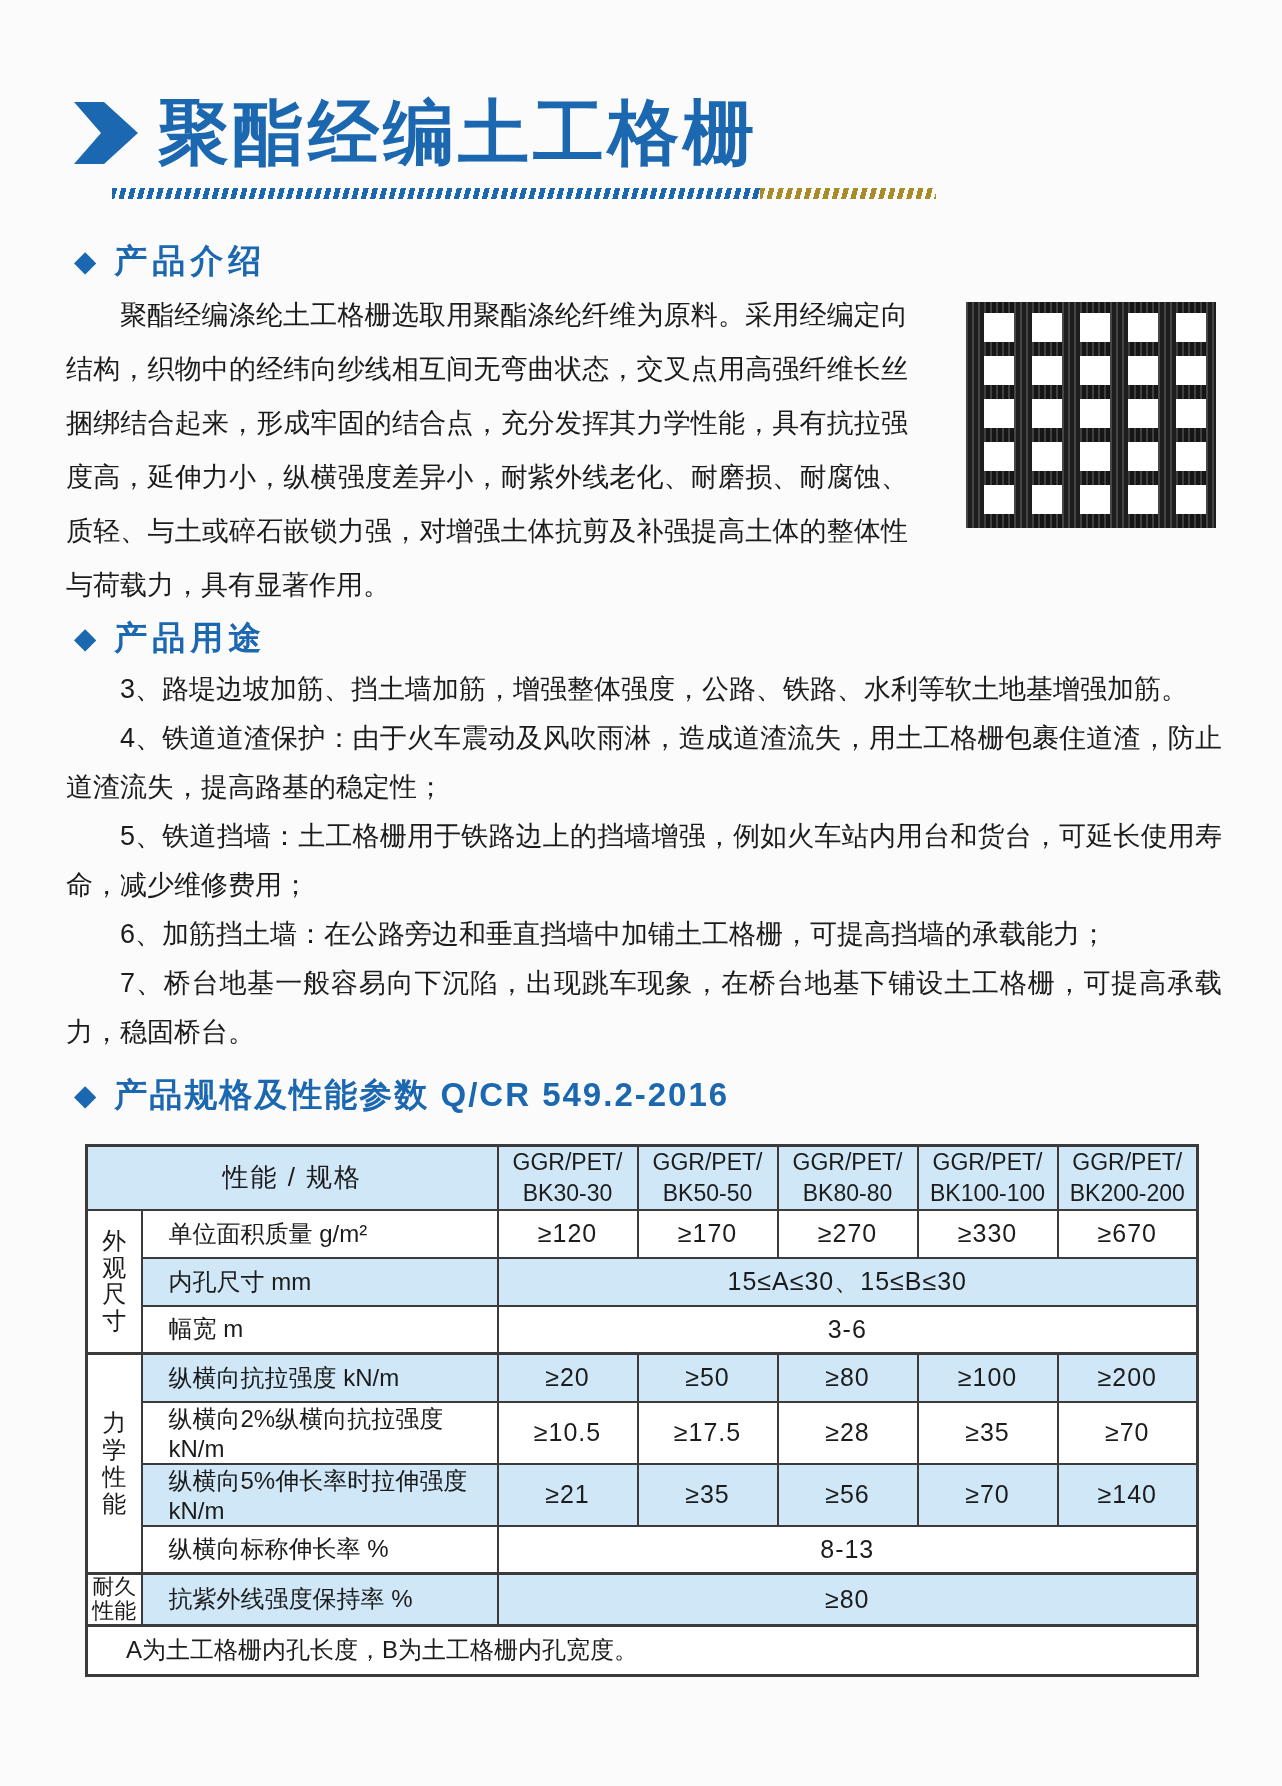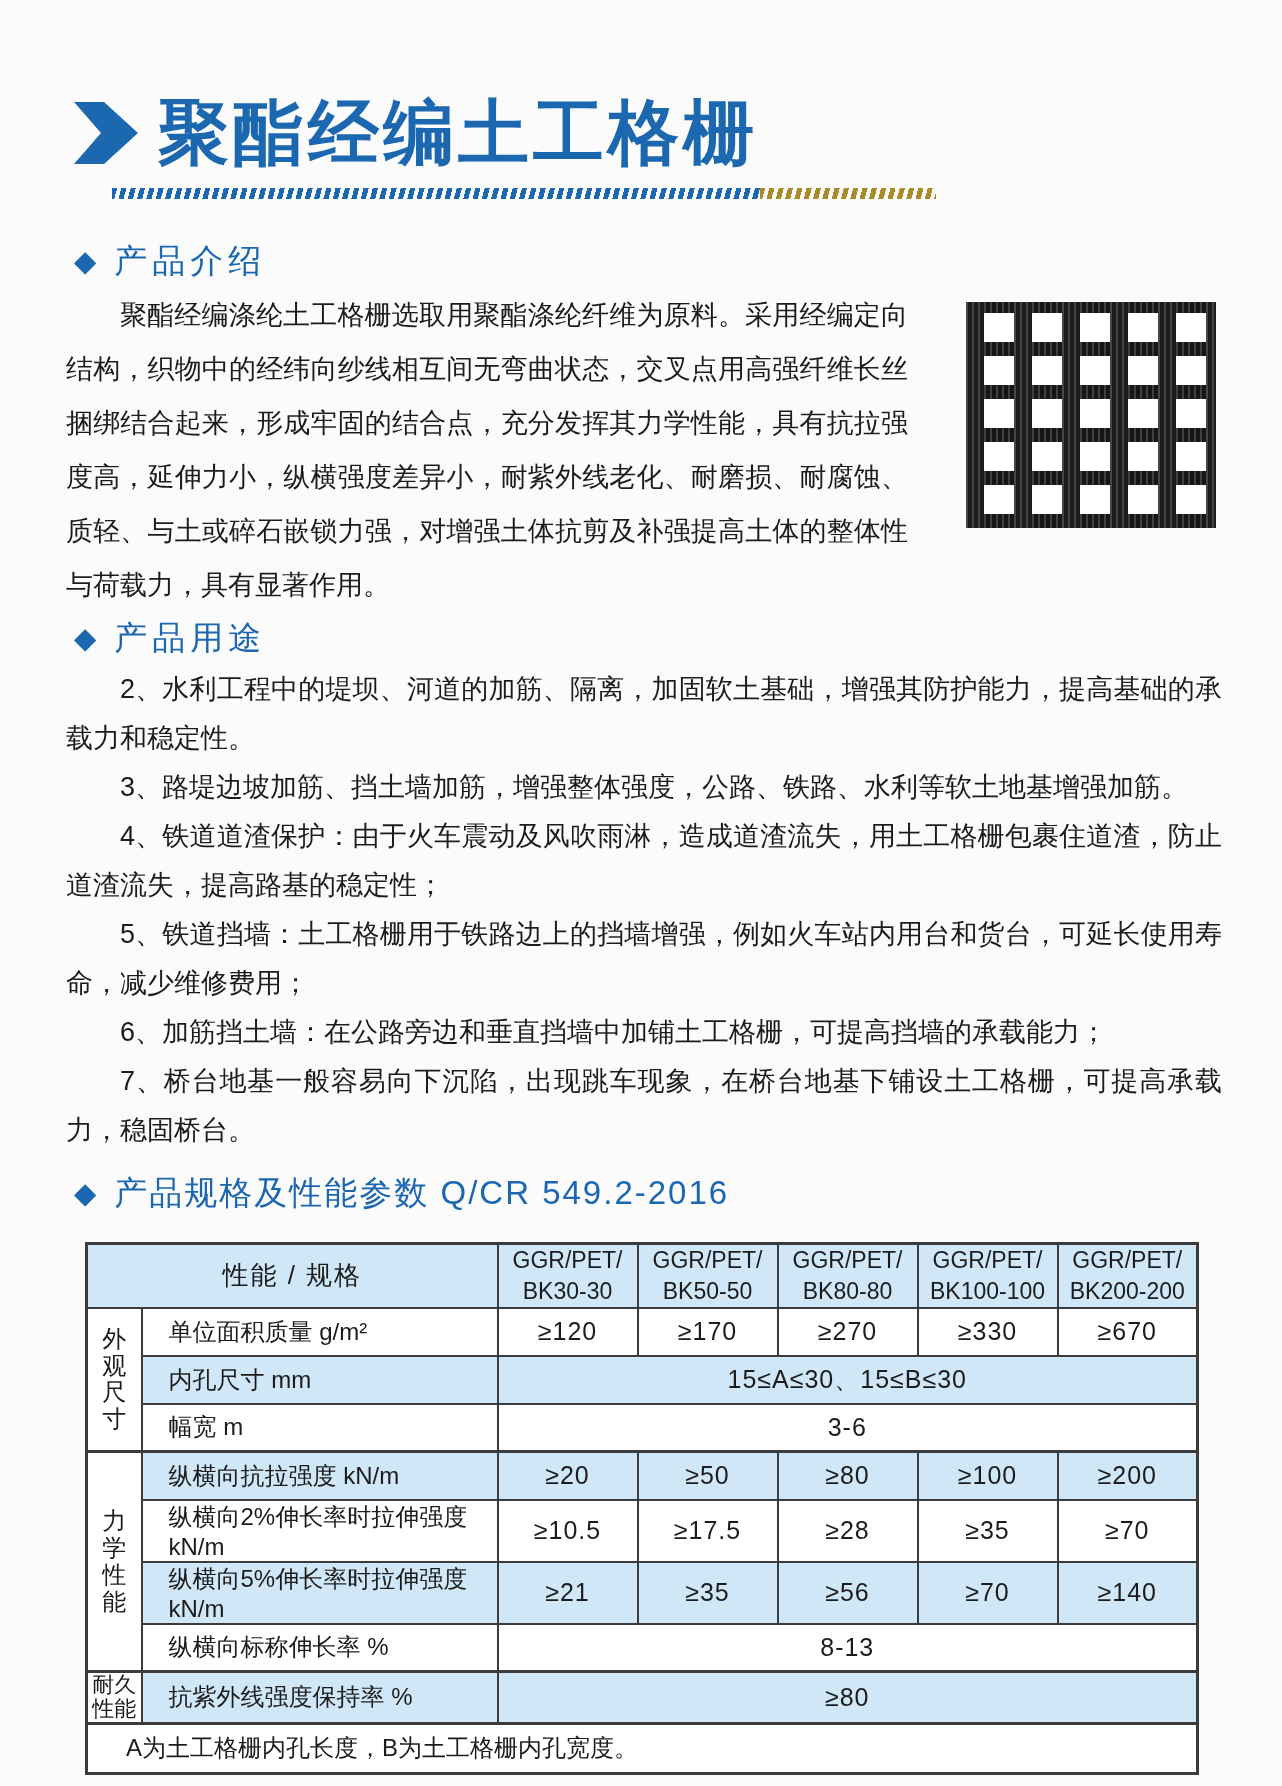--- a/index.html
+++ b/index.html
@@ -18,21 +18,21 @@
     font-size:71px; font-weight:bold; color:#1b67b0; letter-spacing:4px; line-height:1.05;
   }
   .divider { display:flex; height:11px; margin:17px 0 0 112px; width:824px; }
   .divider-blue { width:648px; height:100%;
     background:repeating-linear-gradient(105deg,#1b67b0 0 5px,rgba(0,0,0,0) 5px 9px); }
   .divider-gold { width:176px; height:100%;
     background:repeating-linear-gradient(105deg,#a98c2a 0 5px,rgba(0,0,0,0) 5px 9px); }
   
   .sec-head { display:flex; align-items:center; gap:18px; margin-left:74px; }
   .diamond { color:#1b67b0; font-size:29px; line-height:1; }
-  .sec-title { font-size:33px; font-weight:normal; color:#1b67b0; letter-spacing:5px; }
+  .sec-title { font-size:33px; font-weight:bold; color:#1b67b0; letter-spacing:5px; }
   .sec-title.latin { letter-spacing:2px; }
   
   .intro-head { margin-top:40px; }
   .intro-body { margin:4px 64px 0 66px; }
   .grid-photo {
     float:right; width:250px; height:226px; margin:14px 2px 8px 58px;
     background-color:#ffffff;
     background-image:
       repeating-linear-gradient(90deg, rgba(255,255,255,.18) 0 2px, rgba(0,0,0,0) 2px 6px),
       repeating-linear-gradient(90deg, #1d1d1d 0 18px, rgba(0,0,0,0) 18px 48px),
@@ -86,21 +86,20 @@
   <div class="intro-body">
     <div class="grid-photo"></div>
     <p class="para">聚酯经编涤纶土工格栅选取用聚酯涤纶纤维为原料。采用经编定向结构，织物中的经纬向纱线相互间无弯曲状态，交叉点用高强纤维长丝捆绑结合起来，形成牢固的结合点，充分发挥其力学性能，具有抗拉强度高，延伸力小，纵横强度差异小，耐紫外线老化、耐磨损、耐腐蚀、质轻、与土或碎石嵌锁力强，对增强土体抗剪及补强提高土体的整体性与荷载力，具有显著作用。</p>
   </div>
 
   <div class="sec-head uses-head">
     <span class="diamond">◆</span>
     <span class="sec-title">产品用途</span>
   </div>
   <div class="uses-body">
-    <p class="para">2、水利工程中的堤坝、河道的加筋、隔离，加固软土基础，增强其防护能力，提高基础的承载力和稳定性。</p>
     <p class="para">3、路堤边坡加筋、挡土墙加筋，增强整体强度，公路、铁路、水利等软土地基增强加筋。</p>
     <p class="para">4、铁道道渣保护：由于火车震动及风吹雨淋，造成道渣流失，用土工格栅包裹住道渣，防止道渣流失，提高路基的稳定性；</p>
     <p class="para">5、铁道挡墙：土工格栅用于铁路边上的挡墙增强，例如火车站内用台和货台，可延长使用寿命，减少维修费用；</p>
     <p class="para">6、加筋挡土墙：在公路旁边和垂直挡墙中加铺土工格栅，可提高挡墙的承载能力；</p>
     <p class="para">7、桥台地基一般容易向下沉陷，出现跳车现象，在桥台地基下铺设土工格栅，可提高承载力，稳固桥台。</p>
   </div>
 
   <div class="sec-head specs-head">
     <span class="diamond">◆</span>
     <span class="sec-title latin">产品规格及性能参数 Q/CR 549.2-2016</span>
@@ -154,21 +153,21 @@
         <div class="vlabel">力学性能</div>
       </td>
       <td class="prop shade tsep">纵横向抗拉强度 kN/m</td>
       <td class="val shade tsep">≥20</td>
       <td class="val shade tsep">≥50</td>
       <td class="val shade tsep">≥80</td>
       <td class="val shade tsep">≥100</td>
       <td class="val shade tsep">≥200</td>
     </tr>
     <tr class="data-row">
-      <td class="prop">纵横向2%伸长率时拉伸强度 kN/m</td>
+      <td class="prop">纵横向2%纵横向抗拉强度 kN/m</td>
       <td class="val">≥10.5</td>
       <td class="val">≥17.5</td>
       <td class="val">≥28</td>
       <td class="val">≥35</td>
       <td class="val">≥70</td>
     </tr>
     <tr class="data-row">
       <td class="prop shade">纵横向5%伸长率时拉伸强度 kN/m</td>
       <td class="val shade">≥21</td>
       <td class="val shade">≥35</td>

